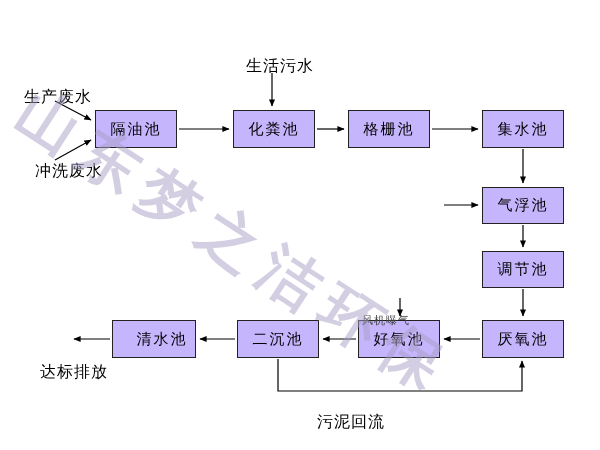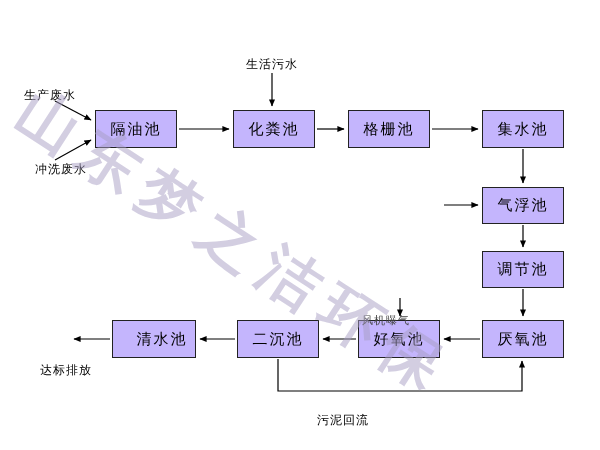--- a/index.html
+++ b/index.html
@@ -29,21 +29,21 @@
   .n-septic   { left:233px; top:110px; width:82px; height:38px; }
   .n-grid     { left:348px; top:110px; width:82px; height:38px; }
   .n-collect  { left:482px; top:110px; width:82px; height:38px; }
   .n-float    { left:482px; top:187px; width:82px; height:37px; }
   .n-regulate { left:482px; top:251px; width:82px; height:37px; }
   .n-anaer    { left:482px; top:320px; width:82px; height:38px; }
   .n-aerobic  { left:358px; top:320px; width:82px; height:38px; }
   .n-second   { left:237px; top:320px; width:82px; height:38px; }
   .n-clear    { left:112px; top:320px; width:84px; height:38px;padding-left:16px; }
   .label {
-    position:absolute; font-size:12px; color:#000;
+    position:absolute; font-size:16px; color:#000;
     white-space:nowrap; z-index:2; letter-spacing:1px;
   }
   .l-production { left:24px;  top:87px;  }
   .l-rinse      { left:35px;  top:161px;font-family:Liberation Serif, serif; }
   .l-domestic   { left:246px; top:56px;  }
   .l-pacpam     { left:368px; top:198px; }
   .l-blower     { left:362px; top:285px; font-size:11px; color:#444;margin-top:28px; }
   .l-discharge  { left:40px;  top:362px; }
   .l-sludge     { left:317px; top:412px; }
   .lines { position:absolute; left:0; top:0; z-index:3; pointer-events:none; }

